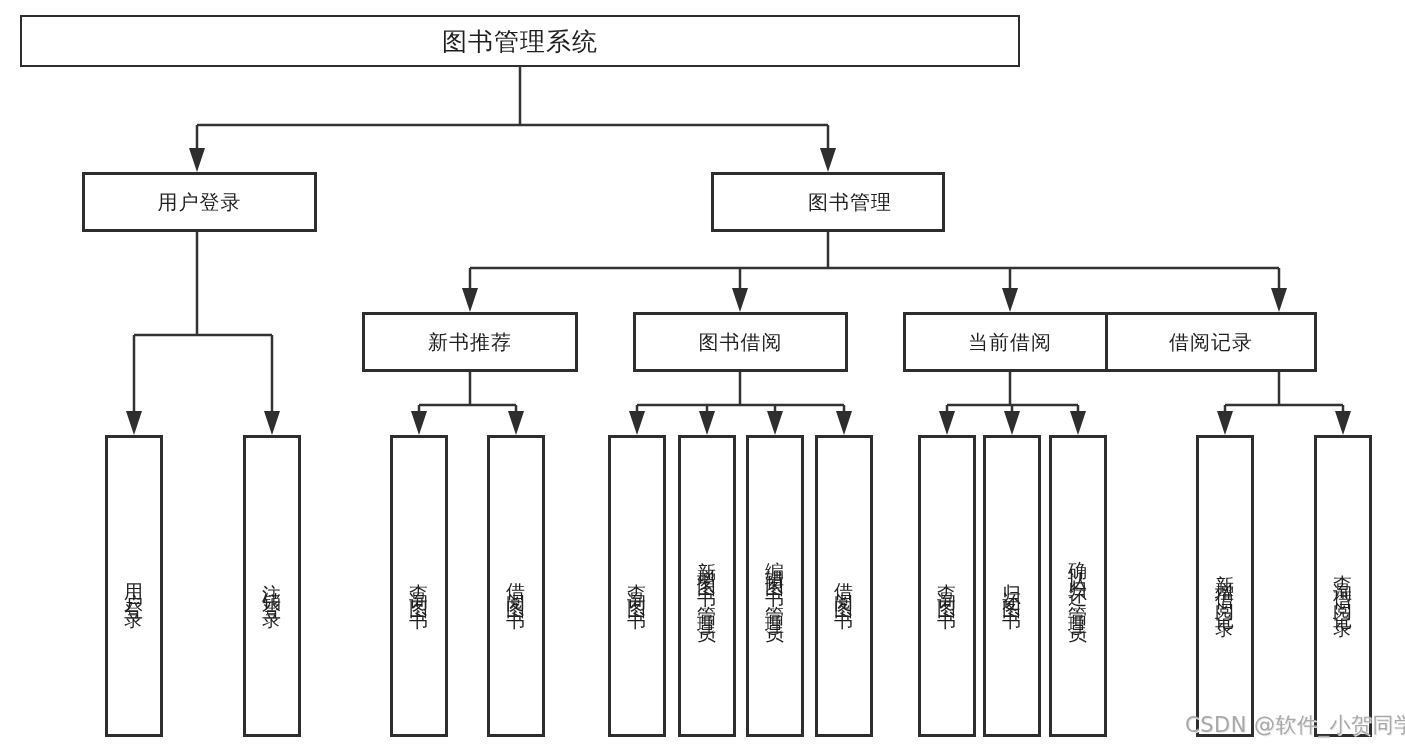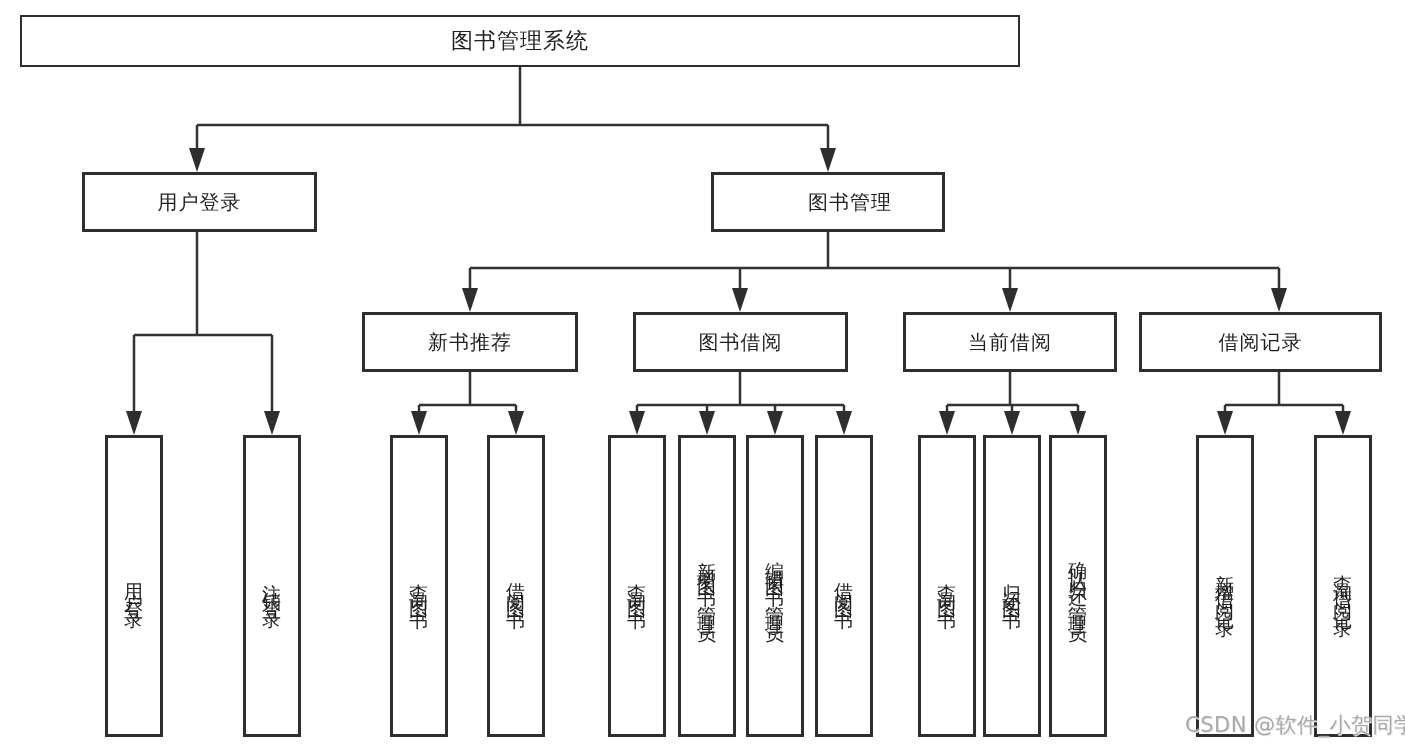--- a/index.html
+++ b/index.html
@@ -33,21 +33,21 @@
     justify-content: center;
     color: #1f1f1f;
     font-size: 20px;
     letter-spacing: 1px;
     z-index: 2;
   }
   .node.root {
     left: 20px; top: 15px;
     width: 1000px; height: 52px;
     border-width: 2px;
-    font-size: 22px;
+    font-size: 25px;
   }
   .node.h60 { height: 60px; top: 172px; }
   .node.l3  { height: 60px; top: 312px; }
   .node.leaf {
     top: 435px;
     width: 58px;
     height: 302px;
   }
   .leaf .vtext {
     writing-mode: vertical-rl;
@@ -57,21 +57,21 @@
     line-height: 1;
     white-space: nowrap;
   }
   
   .n-user-login   { left: 82px;  width: 235px; }
   .n-book-mgmt    { left: 711px; width: 234px; padding-left: 44px; }
   
   .n-new-rec      { left: 362px;  width: 216px; }
   .n-book-borrow  { left: 633px;  width: 215px; }
   .n-cur-borrow   { left: 903px;  width: 214px; }
-  .n-borrow-rec   { left: 1139px; width: 243px; }
+  .n-borrow-rec   { left: 1105px; width: 212px; }
   
   .lf-134  { left: 105px; }
   .lf-272  { left: 243px; }
   .lf-419  { left: 390px; }
   .lf-516  { left: 487px; }
   .lf-637  { left: 608px; }
   .lf-707  { left: 678px; }
   .lf-775  { left: 746px; }
   .lf-844  { left: 815px; }
   .lf-947  { left: 918px; }

